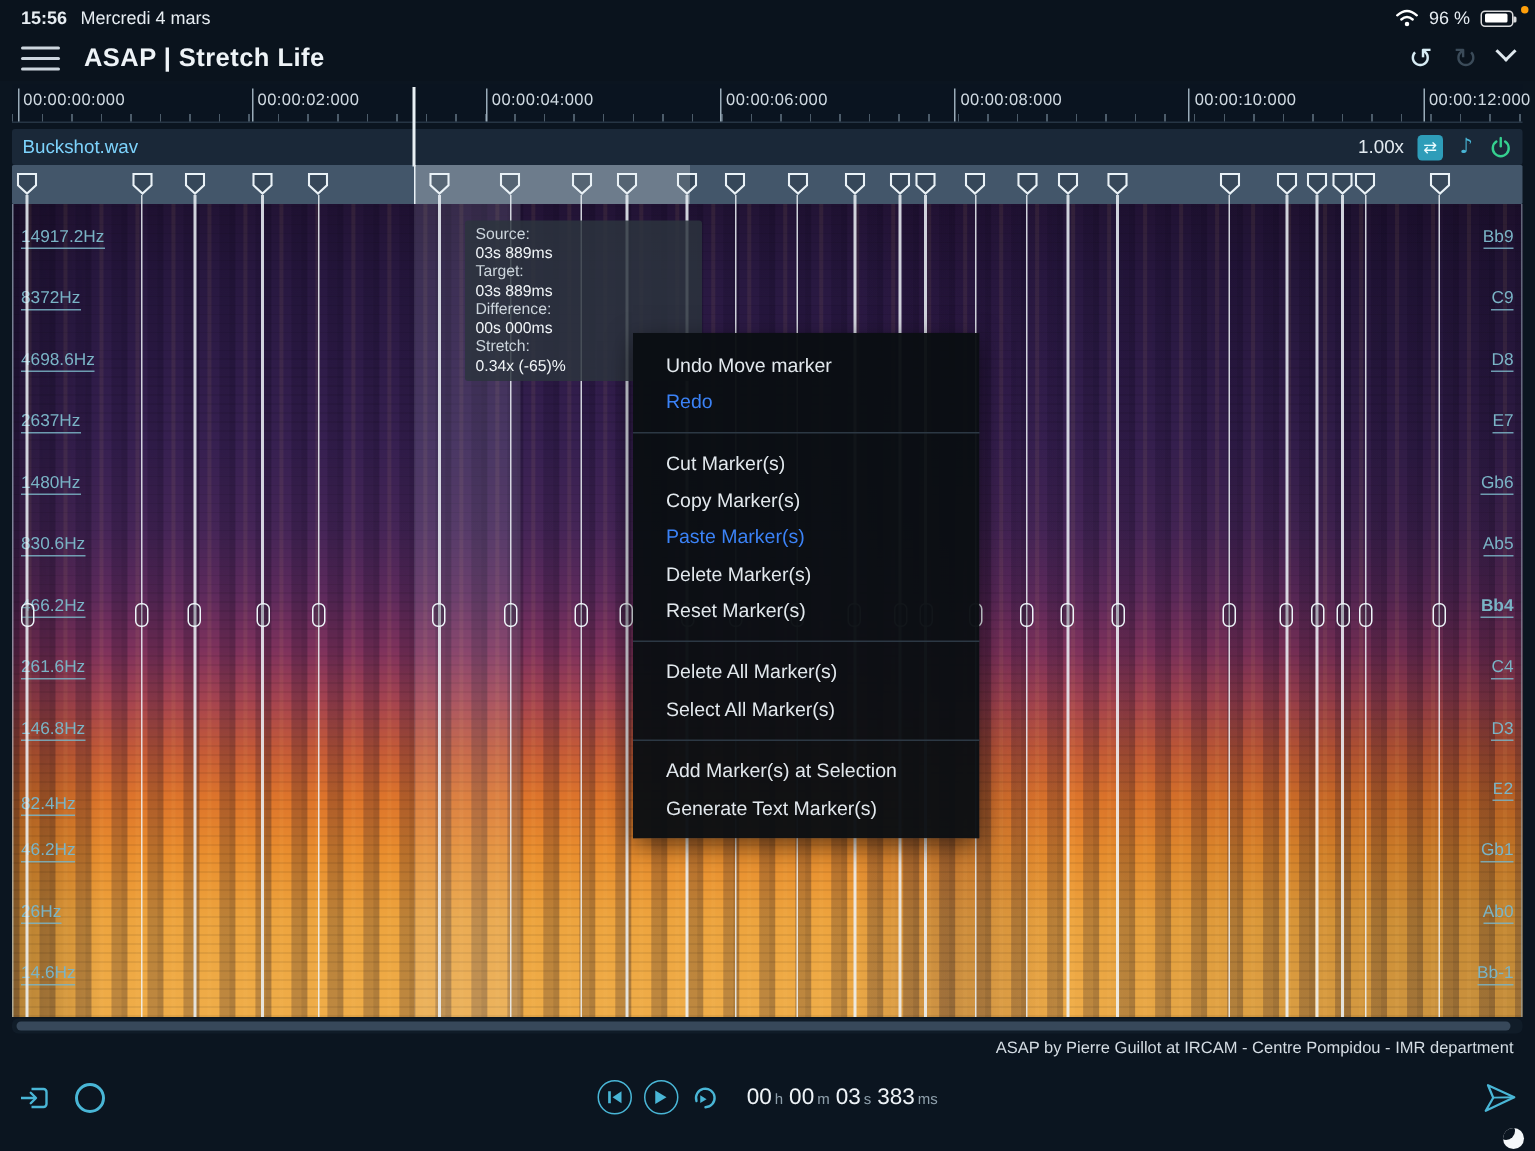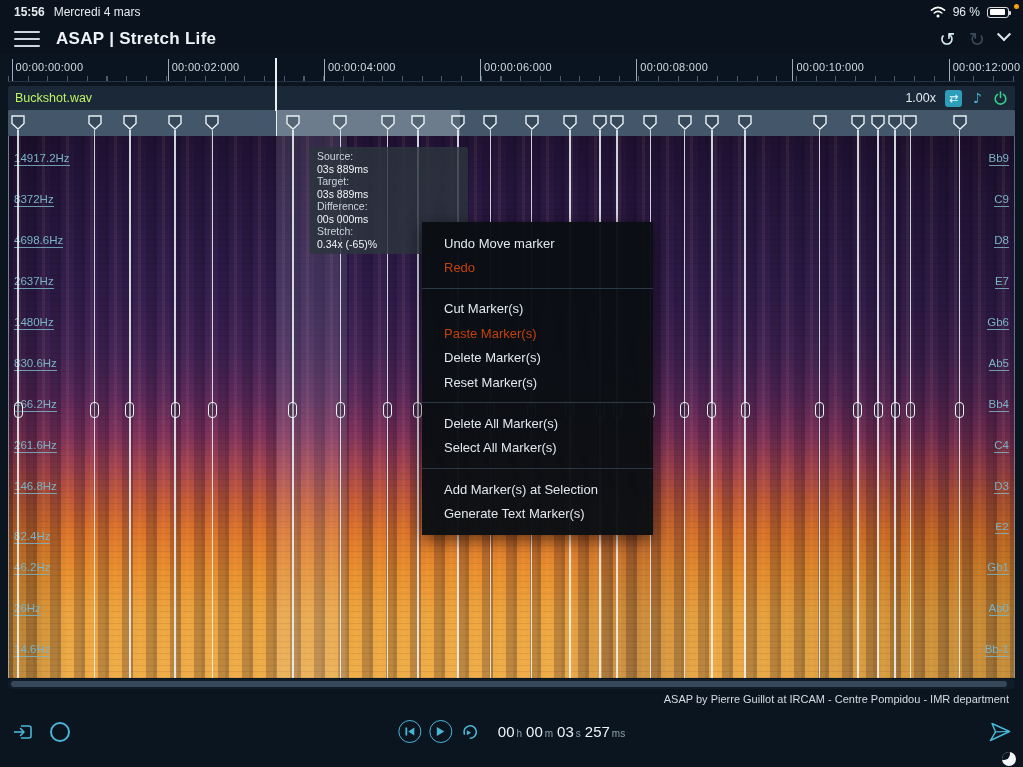--- a/index.html
+++ b/index.html
@@ -42,21 +42,21 @@
   .minorticks { position:absolute; left:0; right:0; bottom:0; height:5px;
     background:repeating-linear-gradient(90deg,#4c5c6a 0 1px,transparent 1px 19.7px); }
   .rtick { position:absolute; top:3px; bottom:0; }
   .rtick i { position:absolute; left:0; top:0; bottom:0; width:1px; background:#9aacb9; }
   .rtick span { position:absolute; left:4px; top:2px; font-size:11px; color:#cfd9e1;
     letter-spacing:.3px; white-space:nowrap; }
 
   
   .trackbar { height:24px; margin:4px 8px 0; background:#1a2838; display:flex; align-items:center;
     padding:0 7px; border-radius:2px; }
-  .trackname { font-size:12.5px; color:#bef264; }
+  .trackname { font-size:12.5px; color:#7dd3fc; }
   .track-right { margin-left:auto; display:flex; align-items:center; gap:7px; }
   .speed { font-size:12.5px; color:#e2eaf0; margin-right:2px; }
   .sq-icon { width:17px; height:17px; display:flex; align-items:center; justify-content:center;
     border-radius:3px; font-size:11px; }
   .swapico { background:#2e9db9; color:#eafcff; }
   .noteico { color:#49b6d6; font-size:14px; }
 
   
   .stage { position:relative; margin:0 8px; width:1007px; }
   .markerstrip { height:26px; background:#43566a; border-radius:1px; position:relative; }
@@ -105,21 +105,21 @@
     background:rgba(44,52,62,.84); border-radius:2px; padding:3px 7px 4px; }
   .trow { display:flex; justify-content:space-between; font-size:10.5px; line-height:12.5px;flex-direction:column; }
   .trow .tl { color:#ccd5dc; }
   .trow .tv { color:#f0f4f7; }
 
   
   .ctxmenu { position:absolute; left:422px; top:222px; width:231px; z-index:30;
     background:rgba(10,14,19,.97); padding:9px 0; box-shadow:0 5px 16px rgba(0,0,0,.55); }
   .mitem { height:24.4px; display:flex; align-items:center; padding:0 12px 0 22px;
     font-size:13px; color:#e2e8ed; cursor:default; }
-  .mitem.disabled { color:#c2410c; }
+  .mitem.disabled { color:#3b82f6; }
   .mdiv { height:1px; background:#2c3844; margin:8px 0; }
   .subarrow { margin-left:auto; font-weight:bold; font-size:15px; color:#fff; }
 
   
   .creditbar { height:20px; display:flex; align-items:center; justify-content:flex-end;
     padding-right:14px; font-size:11px; color:#d4dce3; }
   .toolbar { height:45px; position:relative; display:flex; align-items:center; padding:0 12px; }
   .tb-left { display:flex; gap:16px; align-items:center; }
   .ringbtn { width:20px; height:20px; border:2px solid #49b6d6; border-radius:50%; }
   .tb-center { position:absolute; left:50%; transform:translateX(-50%); display:flex;
@@ -245,21 +245,21 @@
         <span class="freqlab" style="top: 86.06%;">26Hz</span>
         <span class="freqlab" style="top: 93.62%;">14.6Hz</span>
       </div>
     <div>
         <span class="notelab" style="top: 2.9%;">Bb9</span>
         <span class="notelab" style="top: 10.46%;">C9</span>
         <span class="notelab" style="top: 18.02%;">D8</span>
         <span class="notelab" style="top: 25.58%;">E7</span>
         <span class="notelab" style="top: 33.14%;">Gb6</span>
         <span class="notelab" style="top: 40.7%;">Ab5</span>
-        <span class="notelab" style="top: 48.26%;">Bb4</span>
+        <span class="notelab" style="top: 48.26%; font-weight: bold;">Bb4</span>
         <span class="notelab" style="top: 55.82%;">C4</span>
         <span class="notelab" style="top: 63.38%;">D3</span>
         <span class="notelab" style="top: 70.94%; font-family: Liberation Mono, monospace;">E2</span>
         <span class="notelab" style="top: 78.5%;">Gb1</span>
         <span class="notelab" style="top: 86.06%;">Ab0</span>
         <span class="notelab" style="top: 93.62%;">Bb-1</span>
       </div>
   </div>
   <div class="markers-layer">
       <div class="marker" style="left: 1%;">
@@ -465,20 +465,23 @@
 <div class="ctxmenu">
     <div class="mitem">
       <span>Undo Move marker</span>
     </div>
     <div class="mitem disabled">
       <span>Redo</span>
     </div>
     <div class="mdiv"></div>
     <div class="mitem">
       <span>Cut Marker(s)</span>
+    </div>
+    <div class="mitem">
+      <span>Copy Marker(s)</span>
     </div>
     <div class="mitem disabled">
       <span>Paste Marker(s)</span>
     </div>
     <div class="mitem">
       <span>Delete Marker(s)</span>
     </div>
     <div class="mitem">
       <span>Reset Marker(s)</span>
     </div>
@@ -536,21 +539,21 @@
         </span>
         <span class="tseg">
           <b>00</b>
           <span>m</span>
         </span>
         <span class="tseg">
           <b>03</b>
           <span>s</span>
         </span>
         <span class="tseg">
-          <b>257</b>
+          <b>383</b>
           <span>ms</span>
         </span>
       </div>
   </div>
   <div class="tb-right">
     <svg class="ico" width="22" height="20" viewBox="0 0 22 20">
       <path d="M1.5 18.5 L20.5 9.5 L3 1.5 L6.5 9.8 Z" fill="none" stroke="#49b6d6" stroke-width="1.5" stroke-linejoin="round"></path>
       <line x1="6.5" y1="9.8" x2="20.5" y2="9.5" stroke="#49b6d6" stroke-width="1.2"></line>
     </svg>
   </div>

